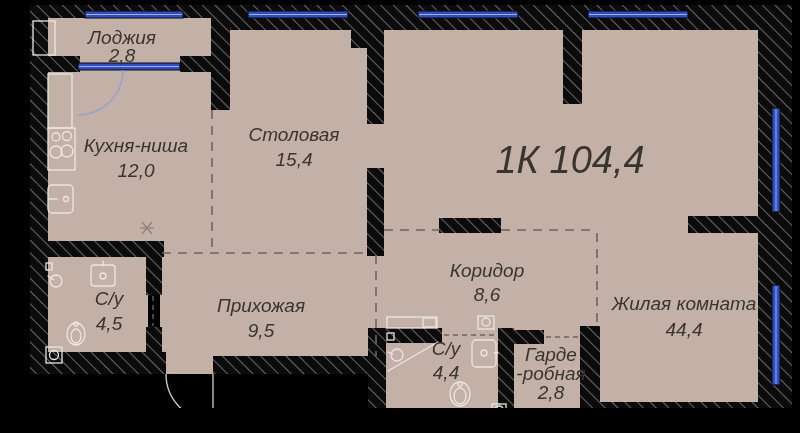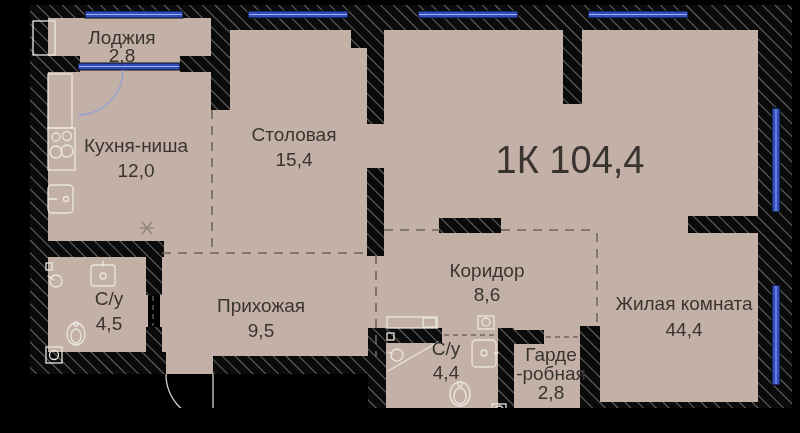--- a/index.html
+++ b/index.html
@@ -1,16 +1,16 @@
 <!DOCTYPE html>
 <html style="--floor: #c3b1a7; --wall: #0b0b0b; --outside: #000000; --window: #2f4cc0; --dash: #6e665f; --text: #3a3430; --fixture: #ece6e0;"><head>
 <meta charset="utf-8">
 <style>
   html,body{margin:0;padding:0;background:var(--outside,#000);}
-  .stage{position:relative;width:800px;height:408px;background:var(--outside,#000);overflow:hidden;}
+  .stage{position:relative;width:800px;height:408px;background:var(--outside,#000);overflow:hidden;font-style:italic;}
   svg{display:block;}
   .floor{fill:var(--floor,#c3b1a7);}
   .wall{fill:url(#hatch);}
   .win{fill:var(--window,#2f4cc0);stroke:#0b0b0b;stroke-width:1;}
   .winline{stroke:#9fb0ea;stroke-width:1;}
   .dz{stroke:var(--dash,#6e665f);stroke-width:1.6;stroke-dasharray:9 7;fill:none;}
   .ddash{stroke:var(--dash,#6e665f);stroke-width:1.3;stroke-dasharray:5 4;fill:none;}
   .arc{fill:none;stroke:#97a1d2;stroke-width:1.4;}
   .earc{fill:none;stroke:#d6d0ca;stroke-width:1.3;}
   .fx{stroke:var(--fixture,#ece6e0);fill:none;stroke-width:1.3;stroke-linecap:round;}

